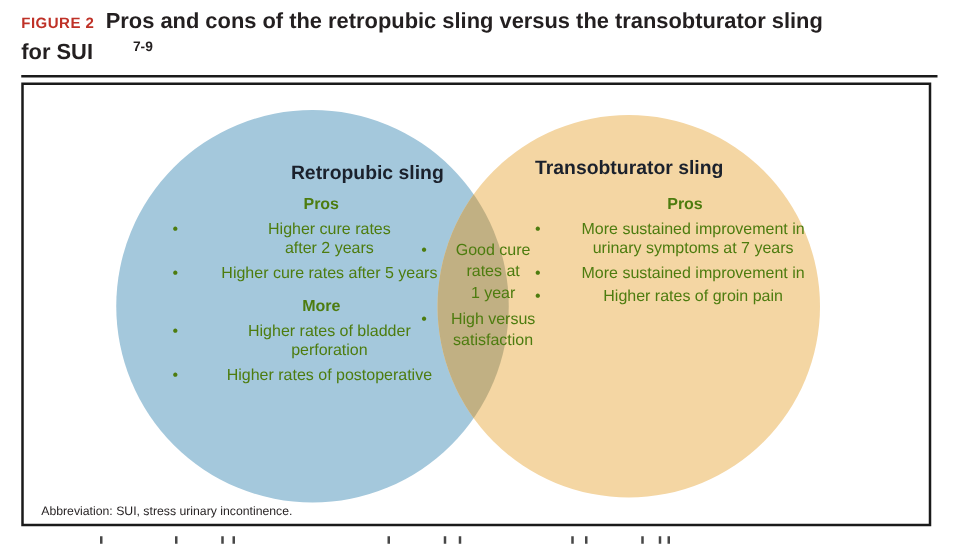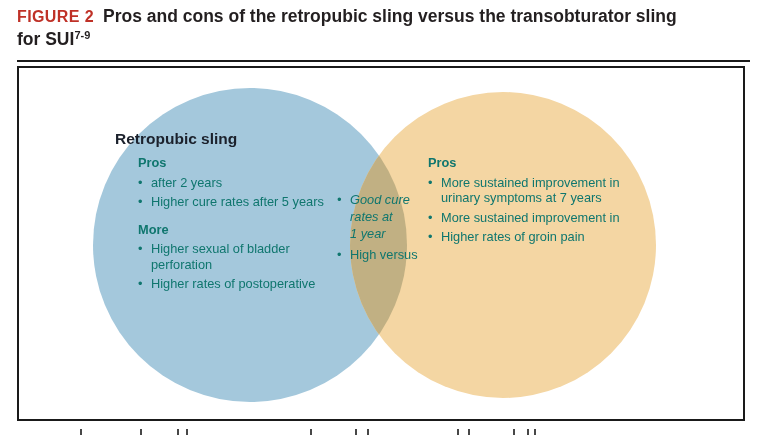--- a/index.html
+++ b/index.html
@@ -3,43 +3,43 @@
 <meta charset="utf-8">
 <style>
   html,body{margin:0;padding:0;background:#fff;}
   .page{
     position:relative;width:764px;height:436px;background:#ffffff;
     font-family:"Liberation Sans",sans-serif;color:#231f20;overflow:hidden;
   }
   
   .header{position:absolute;left:17px;top:5px;width:742px;}
   .title-line{font-size:17.5px;font-weight:bold;line-height:23px;color:#231f20;}
-  .fig-label{font-size:16px;font-weight:bold;letter-spacing:.4px;margin-right:9px;}
-  .title-line sup{font-size:11px;font-weight:bold;vertical-align:6px;line-height:0;}
+  .fig-label{font-size:12px;font-weight:bold;letter-spacing:.4px;margin-right:9px;}
+  .title-line sup{font-size:11px;font-weight:bold;vertical-align:6px;line-height:0;padding-left:32px;}
   
   .top-rule{position:absolute;left:17px;top:60px;width:733px;height:2px;background:#1a1a1a;z-index:2;}
   .figure-box{position:absolute;left:17px;top:66px;width:728px;height:355px;
     border:2px solid #1a1a1a;box-sizing:border-box;background:transparent;z-index:2;}
   
   .venn-svg{position:absolute;left:0;top:0;z-index:1;}
   
   .txt{position:absolute;z-index:3;}
   .circle-heading{font-size:15.5px;font-weight:bold;color:#1b212c;}
-  .left-heading{left:115px;top:130px;width:240px;text-align:left;}
+  .left-heading{left:115px;top:130px;width:240px;text-align:right;}
   .right-heading{left:428px;top:126px;}
-  .content{font-size:12.8px;line-height:15.5px;color:#0f766e;}
+  .content{font-size:12.8px;line-height:15.5px;color:#4d7c0f;text-align:center;}
   .left-content{left:138px;top:155px;width:238px;}
   .center-content{left:337px;top:191px;width:102px;line-height:17px;}
   .right-content{left:428px;top:155px;width:240px;}
   .group-label{font-weight:bold;margin:0;}
   .group-label.later{margin-top:12px;}
   .bullet{position:relative;padding-left:13px;margin-top:4px;}
   .bullet + .bullet{}
   .bullet::before{content:"\2022";position:absolute;left:0;top:0;}
-  .mt0{margin-top:0 !important;font-style:italic;}
+  .mt0{margin-top:0 !important;}
   .b-line{display:block;}
   
   .footnote{position:absolute;left:33px;top:404px;font-size:9.8px;color:#231f20;z-index:3;}
   
   .clipped-line{
     position:absolute;left:80px;top:429px;width:2px;height:6px;background:#474747;z-index:1;
     box-shadow:60px 0 0 0 #474747, 97px 0 0 0 #474747, 106px 0 0 0 #474747,
                230px 0 0 0 #474747, 275px 0 0 0 #474747, 287px 0 0 0 #474747,
                377px 0 0 0 #474747, 388px 0 0 0 #474747, 433px 0 0 0 #474747,
                447px 0 0 0 #474747, 454px 0 0 0 #474747;
@@ -73,57 +73,61 @@
     <g clip-path="url(#clip-left)">
       <circle cx="503" cy="245" r="153" fill="#c1b083"></circle>
     </g>
   </svg>
 
   <div class="txt circle-heading left-heading">Retropubic sling</div>
 
   <div class="txt content left-content">
     <div class="group-label">Pros</div>
     <div class="bullet">
+      <span class="b-line">Higher cure rates</span>
       <span class="b-line">after 2 years</span>
     </div>
     <div class="bullet">
       <span class="b-line">Higher cure rates after 5 years</span>
     </div>
     <div class="group-label later">More</div>
     <div class="bullet">
-      <span class="b-line">Higher sexual of bladder</span>
+      <span class="b-line">Higher rates of bladder</span>
       <span class="b-line">perforation</span>
     </div>
     <div class="bullet">
       <span class="b-line">Higher rates of postoperative</span>
     </div>
   </div>
 
   <div class="txt content center-content">
     <div class="bullet mt0">
       <span class="b-line">Good cure</span>
       <span class="b-line">rates at</span>
       <span class="b-line">1 year</span>
     </div>
     <div class="bullet">
       <span class="b-line">High versus</span>
+      <span class="b-line">satisfaction</span>
     </div>
   </div>
 
+  <div class="txt circle-heading right-heading">Transobturator sling</div>
 
   <div class="txt content right-content">
     <div class="group-label">Pros</div>
     <div class="bullet">
       <span class="b-line">More sustained improvement in</span>
       <span class="b-line">urinary symptoms at 7 years</span>
     </div>
     <div class="bullet">
       <span class="b-line">More sustained improvement in</span>
     </div>
     <div class="bullet">
       <span class="b-line">Higher rates of groin pain</span>
     </div>
   </div>
 
+  <div class="footnote">Abbreviation: SUI, stress urinary incontinence.</div>
 
   <div class="clipped-line"></div>
 
 </div>
 
 </body></html>

